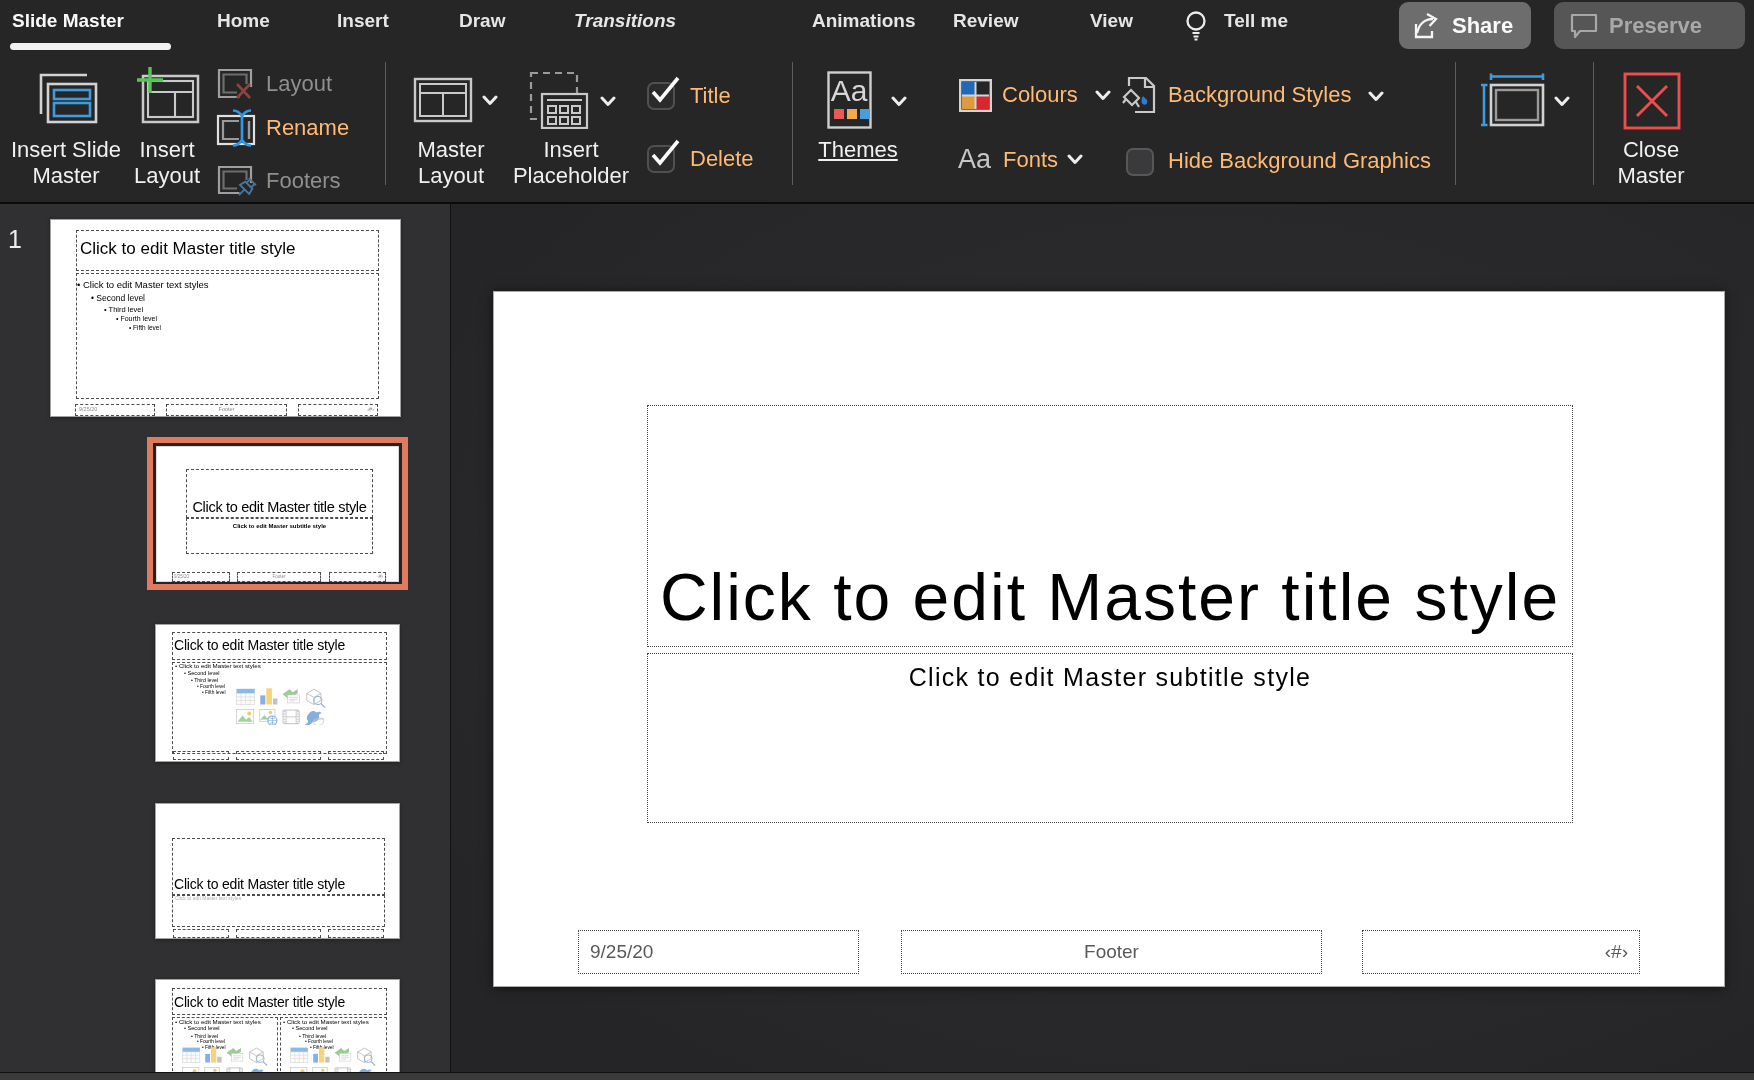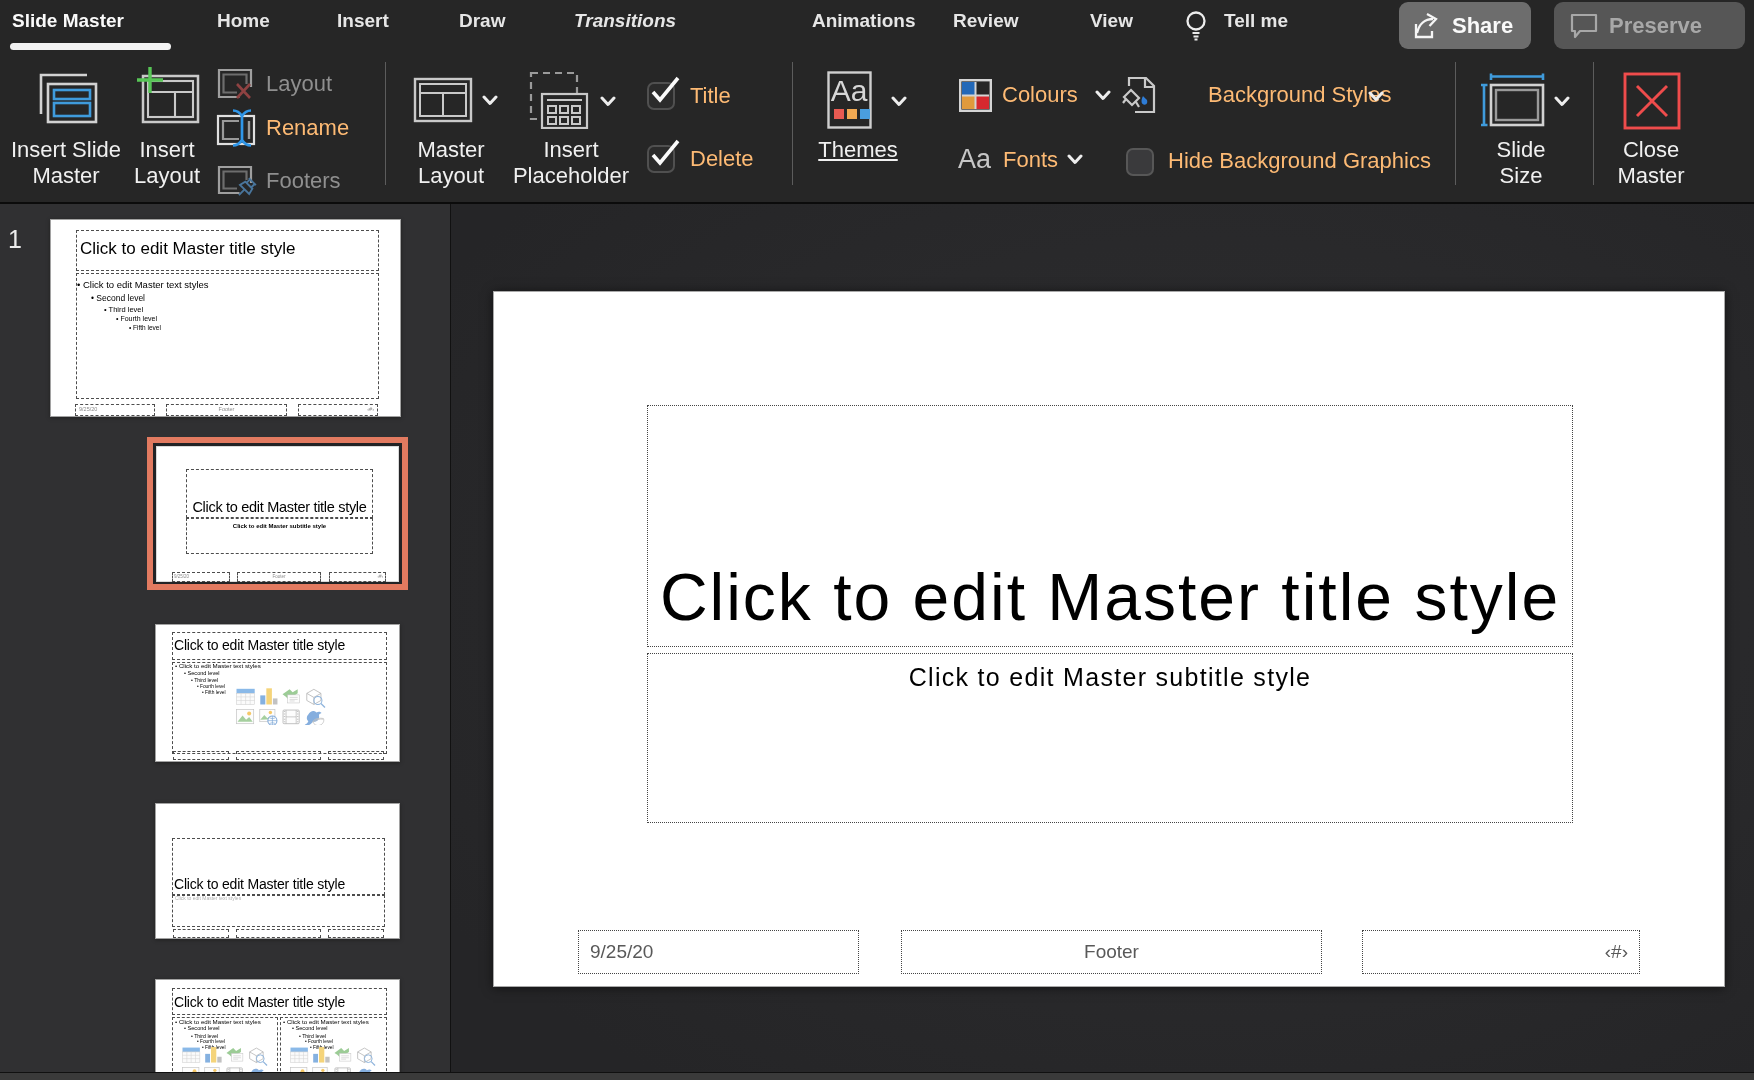--- a/index.html
+++ b/index.html
@@ -167,39 +167,37 @@
   <div class="rlbl1" style="left:1003px; top:149px;">Fonts</div>
   <svg class="abs" style="left:1067px; top:154px;" width="16" height="11" viewBox="0 0 16 11">
     <path d="M2 2 L8 8.5 L14 2" fill="none" stroke="#ededed" stroke-width="3" stroke-linecap="round" stroke-linejoin="round"></path>
   </svg>
   <svg class="abs" style="left:1122px; top:76px;" width="34" height="38" viewBox="0 0 34 38">
     <path d="M7 10 V2 H24 L32 10 V36 H13" fill="none" stroke="#c9c9c9" stroke-width="2.2"></path>
     <path d="M23 2 V11 H32" fill="none" stroke="#c9c9c9" stroke-width="2.2"></path>
     <path d="M9 14 L17 22 L10 29 L2 21 Z M4 23 L1 27 M14 26 l3 5" fill="none" stroke="#c9c9c9" stroke-width="2.2"></path>
     <path d="M21 20 c1.5 2.5 5 3 4.2 6.5 c-0.7 3.2 -5.2 2.6 -5.6 -0.3 c-0.3 -2.4 0.4 -4 1.4 -6.2 z" fill="#2e7cd6"></path>
   </svg>
-  <div class="rlbl1" style="left:1168px; top:84px;margin-left:40px;">Background Styles</div>
+  <div class="rlbl1" style="left:1168px; top:84px;">Background Styles</div>
   <svg class="abs" style="left:1368px; top:91px;" width="16" height="11" viewBox="0 0 16 11">
     <path d="M2 2 L8 8.5 L14 2" fill="none" stroke="#ededed" stroke-width="3" stroke-linecap="round" stroke-linejoin="round"></path>
   </svg>
   <div class="abs" style="left:1126px; top:148px; width:28px; height:28px; border:2px solid #575757; border-radius:7px; background:#3a3a3c;"></div>
   <div class="rlbl1" style="left:1168px; top:150px;">Hide Background Graphics</div>
   <div class="vsep" style="left:1455px;"></div>
 
   <svg class="abs" style="left:1479px; top:73px;" width="66" height="54" viewBox="0 0 66 54">
     <rect x="12" y="12" width="52" height="40" fill="none" stroke="#d2d2d2" stroke-width="2.6"></rect>
     <rect x="17" y="17" width="42" height="30" fill="none" stroke="#9a9a9a" stroke-width="2.4"></rect>
     <path d="M12 3.5 H64 M12 0.5 V7 M64 0.5 V7" stroke="#3f9bdc" stroke-width="2.6" fill="none"></path>
     <path d="M5 12 V52 M2 12 H8.5 M2 52 H8.5" stroke="#3f9bdc" stroke-width="2.6" fill="none"></path>
   </svg>
   <svg class="abs" style="left:1554px; top:96px;" width="16" height="11" viewBox="0 0 16 11">
     <path d="M2 2 L8 8.5 L14 2" fill="none" stroke="#ededed" stroke-width="3" stroke-linecap="round" stroke-linejoin="round"></path>
   </svg>
-  <div class="rlbl" style="left:1441px; top:137px; width:160px;">Slide
-Size</div>
   <div class="vsep" style="left:1593px;"></div>
   <svg class="abs" style="left:1623px; top:72px;" width="58" height="58" viewBox="0 0 58 58">
     <rect x="2" y="2" width="54" height="54" fill="none" stroke="#ef4c4c" stroke-width="2.9"></rect>
     <path d="M14 14 L44 44 M44 14 L14 44" stroke="#ef4c4c" stroke-width="2.9" fill="none"></path>
   </svg>
   <div class="rlbl" style="left:1571px; top:137px; width:160px;">Close
 Master</div>
 
   <div id="ribbonline"></div>
   <div id="leftpanel"></div>

